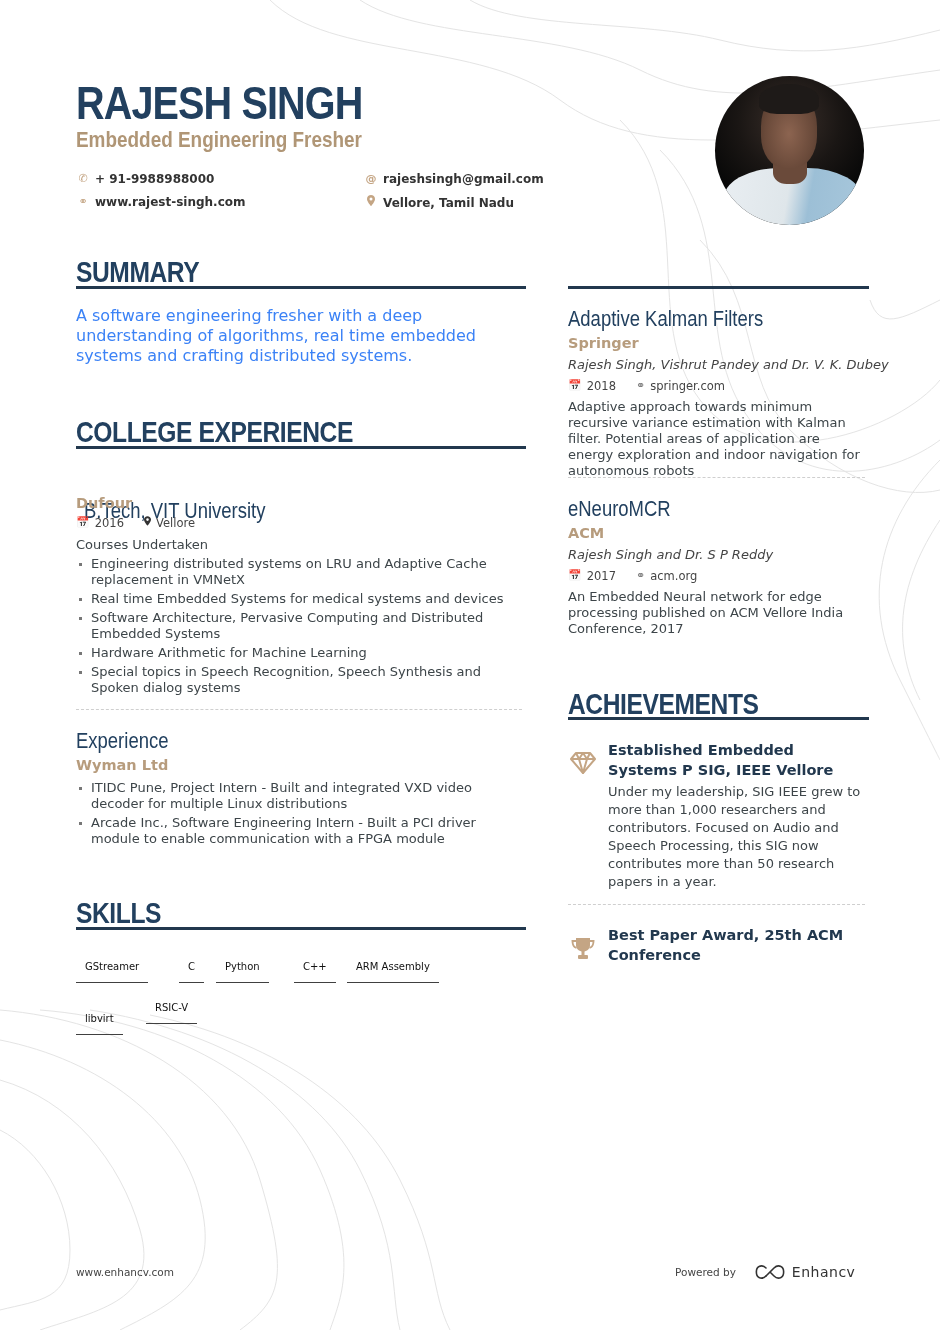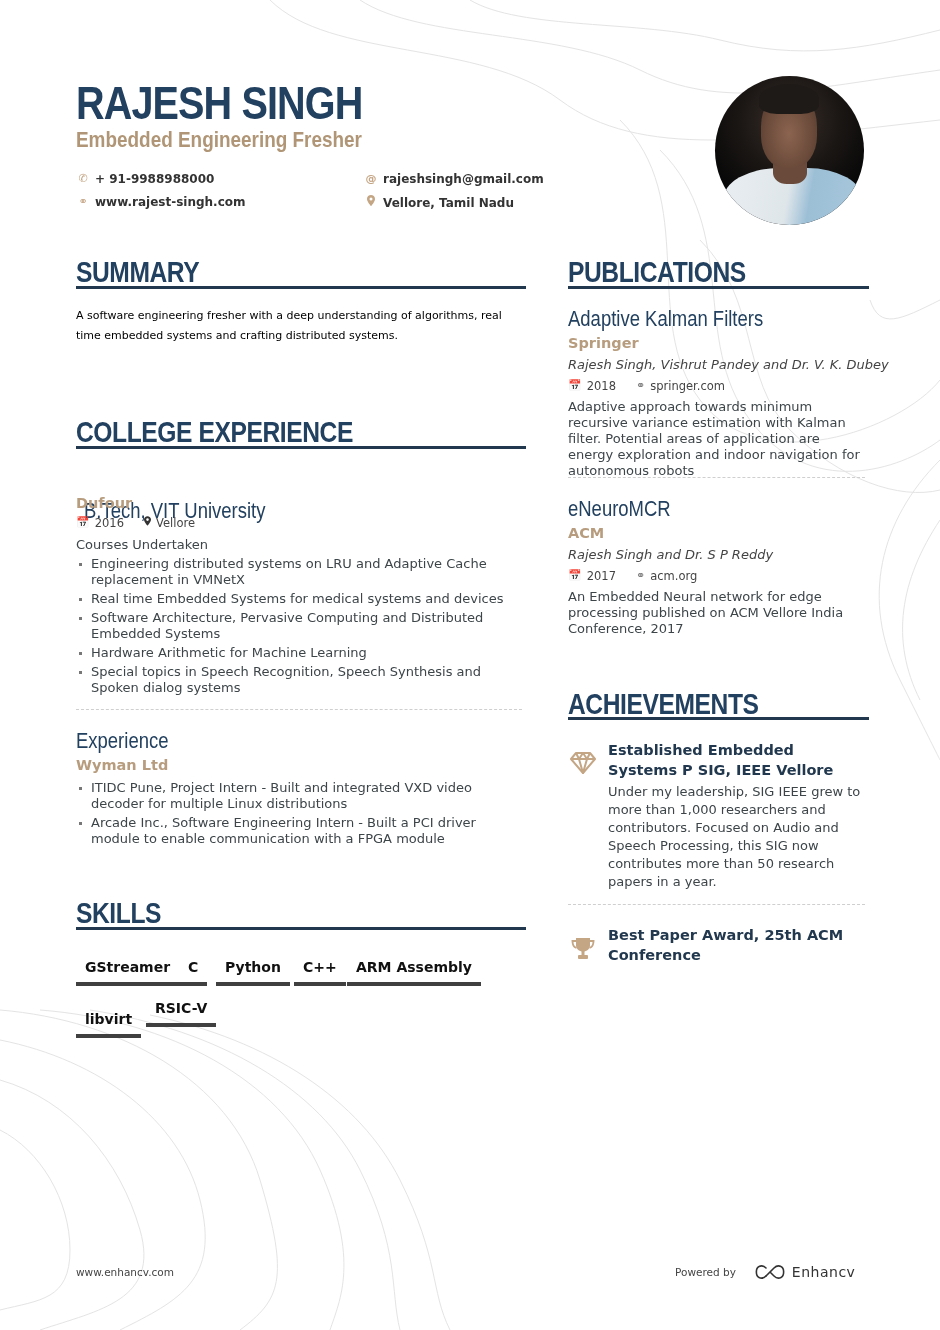--- a/index.html
+++ b/index.html
@@ -25,39 +25,39 @@
   .photo .shirt { position: absolute; left: 8px; top: 92px; width: 140px; height: 80px; border-radius: 40% 40% 0 0;
                   background: linear-gradient(100deg, #e9eef2 0, #dfe6ea 45%, #9cbfd6 60%, #a9c8dc 100%); }
   .photo .neck { position: absolute; left: 58px; top: 80px; width: 34px; height: 28px; background: #6a4a3a; border-radius: 0 0 40% 40%; }
 
   
   .sec-h { position: absolute; font-family: "Liberation Sans", sans-serif; font-weight: bold; font-size: 30px; color: #22405f;
            letter-spacing: -0.5px; line-height: 32px; }
   .sec-h span { display: inline-block; transform: scaleX(0.82); transform-origin: left top; white-space: nowrap; }
   .sec-rule { position: absolute; height: 3px; background: #22384e; }
 
-  .body-text { position: absolute; font-size: 11px; line-height: 20px; color: #000000; }
+  .body-text { position: absolute; font-size: 16px; line-height: 20px; color: #3b82f6; }
 
   .entry-title { position: absolute; font-family: "Liberation Sans", sans-serif; font-size: 22px; color: #22405f; line-height: 26px; }
   .entry-title span { display: inline-block; transform: scaleX(0.84); transform-origin: left top; white-space: nowrap; }
   .entry-sub { position: absolute; font-size: 14.5px; font-weight: bold; color: #b79c7d; line-height: 18px; }
   .meta { position: absolute; font-size: 11.5px; color: #444; display: flex; align-items: center; line-height: 14px; }
   .meta .ic { color: #777; margin-right: 5px; font-size: 11px; }
   .meta .gap { width: 20px; }
   .authors { position: absolute; font-size: 13px; font-style: italic; color: #444; line-height: 16px; }
   .small-text { position: absolute; font-size: 13px; line-height: 16px; color: #3d4549; }
 
   ul.bullets { position: absolute; list-style: none; font-size: 13px; line-height: 16px; color: #3d4549; }
   ul.bullets li { position: relative; padding-left: 15px; margin-bottom: 3px; }
   ul.bullets li::before { content: ""; position: absolute; left: 3px; top: 7px; width: 3px; height: 3px; background: #777; }
 
   .dash { position: absolute; height: 0; border-top: 1px dashed #cfcfcf; }
 
-  .skill { position: absolute; font-size: 14px; font-weight: bold; color: #111; line-height: 18px; padding: 0 9px 6px 9px;
-           border-bottom: 4px solid #404040; white-space: nowrap; }
+  .skill { position: absolute; font-size: 10px; font-weight: normal; color: #111; line-height: 18px; padding: 0 9px 6px 9px;
+           border-bottom: 1px solid #404040; white-space: nowrap; }
 
   .ach-icon { position: absolute; width: 26px; height: 26px; }
   .ach-title { position: absolute; font-size: 14.5px; font-weight: bold; color: #22384e; line-height: 20px; }
   .ach-desc { position: absolute; font-size: 13px; line-height: 18px; color: #3d4549; }
 
   .footer-left { position: absolute; left: 76px; top: 1266px; font-size: 10.5px; color: #444; }
   .footer-right { position: absolute; left: 675px; top: 1264px; display: flex; align-items: center; }
   .footer-right .pb { font-size: 10.5px; color: #444; margin-right: 18px; }
   .footer-right .brand { font-size: 14px; color: #333; letter-spacing: 0.5px; margin-left: 6px; }
 </style>
@@ -159,21 +159,20 @@
   <div class="sec-rule" style="left:76px; top:927px; width:450px;"></div>
 
   <div class="skill" style="left:76px; top:958px;">GStreamer</div>
   <div class="skill" style="left:179px; top:958px;">C</div>
   <div class="skill" style="left:216px; top:958px;">Python</div>
   <div class="skill" style="left:294px; top:958px;">C++</div>
   <div class="skill" style="left:347px; top:958px;">ARM Assembly</div>
   <div class="skill" style="left:76px; top:999px;margin-top:11px;">libvirt</div>
   <div class="skill" style="left:146px; top:999px;">RSIC-V</div>
 
-  <div class="sec-h" style="left:568px; top:256px;"><span>PUBLICATIONS</span></div>
   <div class="sec-rule" style="left:568px; top:286px; width:301px;"></div>
 
   <div class="entry-title" style="left:568px; top:306px;"><span>Adaptive Kalman Filters</span></div>
   <div class="entry-sub" style="left:568px; top:334px;text-align:center;">Springer</div>
   <div class="authors" style="left:568px; top:357px;">Rajesh Singh, Vishrut Pandey and Dr. V. K. Dubey</div>
   <div class="meta" style="left:568px; top:379px;">
     <span class="ic">📅</span>
     <span>2018</span>
     <span class="gap"></span>
     <span class="ic">⚭</span>

